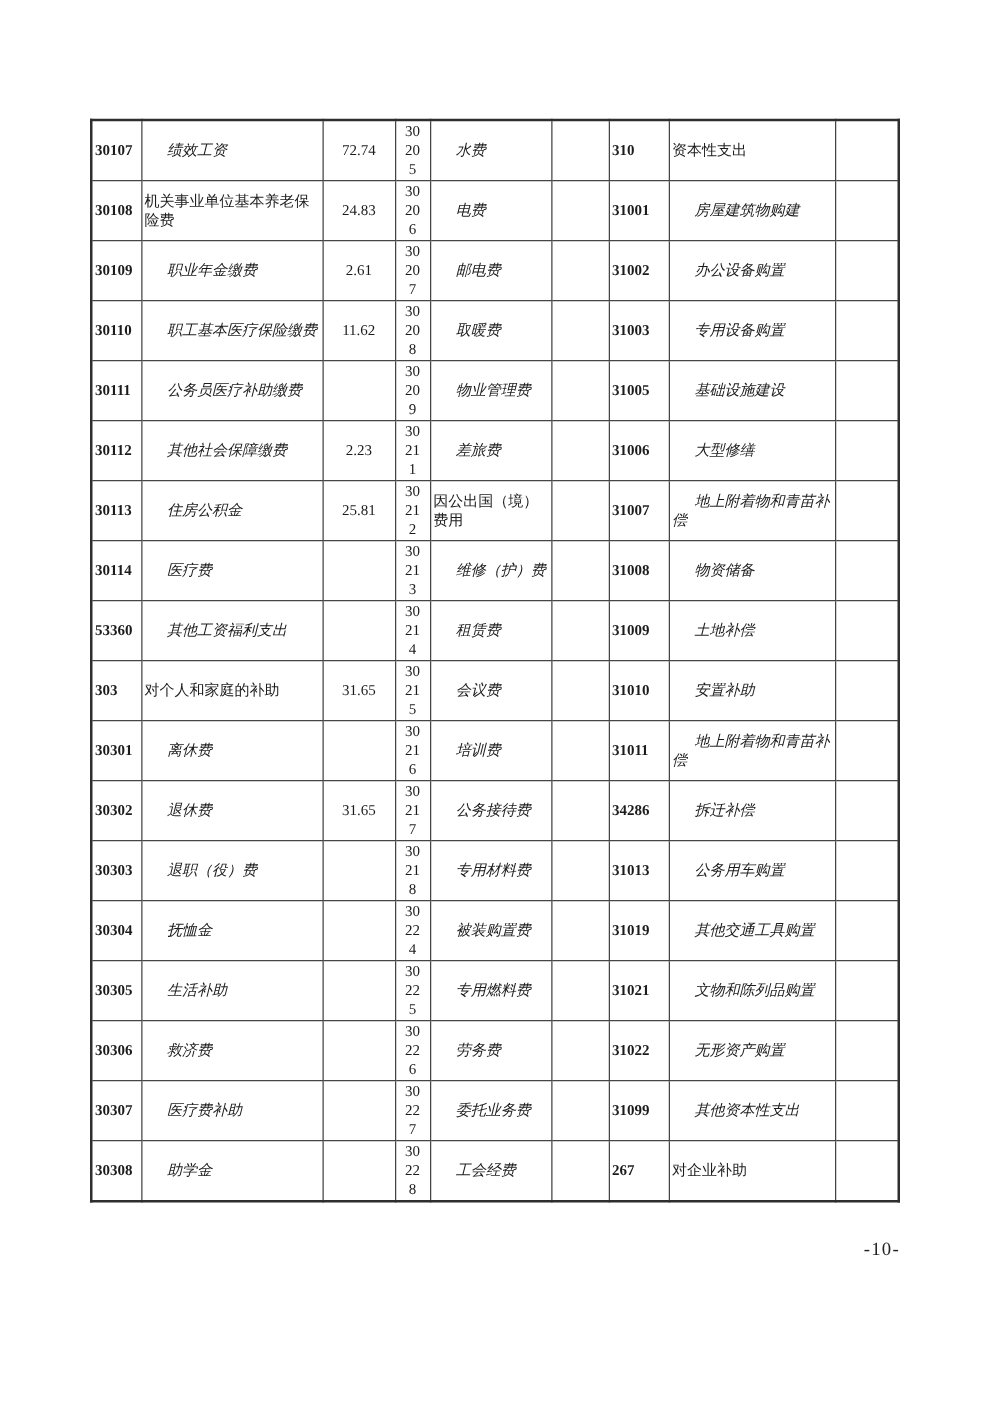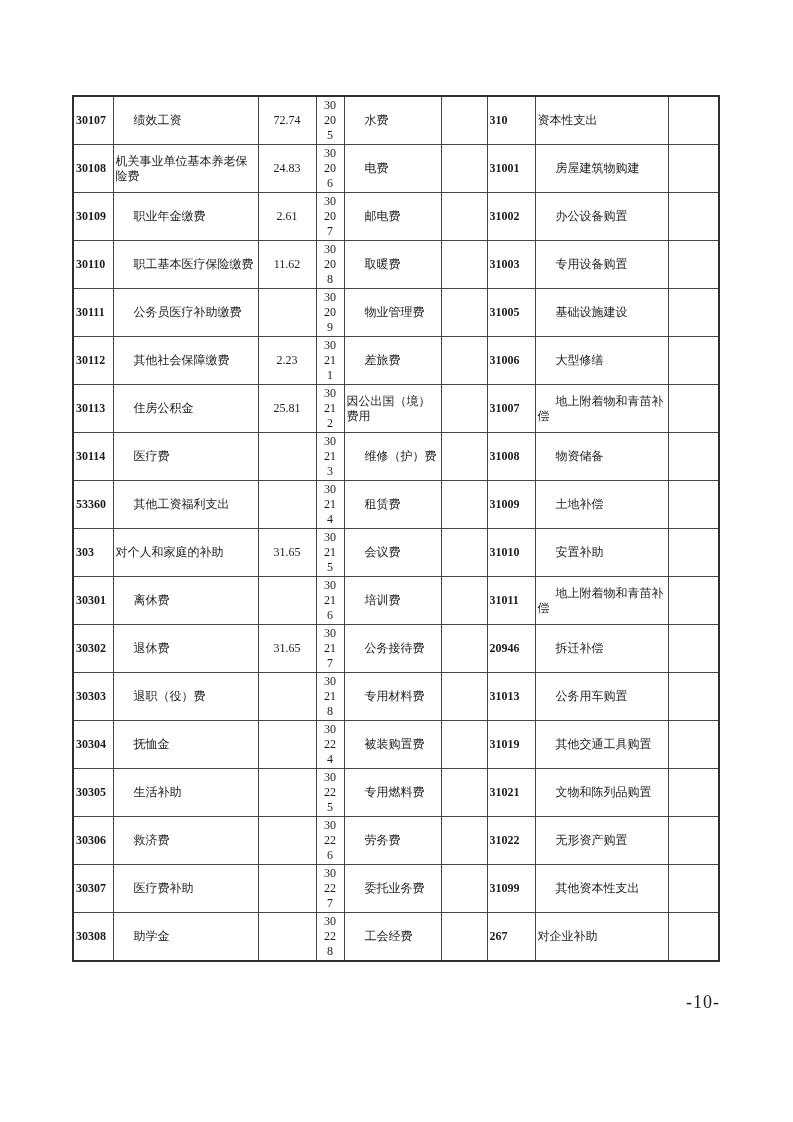--- a/index.html
+++ b/index.html
@@ -25,33 +25,33 @@
     vertical-align:middle;
     padding:1px 2px;
     overflow:hidden;
     word-break:break-word;
   }
   tr.row{height:47px;}
   tr.row.short{height:37px;}
   .c-code{text-align:left;padding:1px 1px;font-weight:bold;}
   .c-amt{text-align:center;}
   .c-name{text-align:left;padding:1px 2px 1px 3px;}
-  .c-name.ind{text-indent:1.5em;}
+  .c-name.ind{text-indent:1.5em;font-style:italic;}
   .c-wrap{
     text-align:center;
     padding:1px 2px 1px 4px;
     white-space:pre-line;
     line-height:15px;
   }
   .c-sp{padding:0;}
   td.c-div{border-left:2px solid #2e2e2e;}
   .pageno{
     position:absolute;
     top:992px;right:73px;
-    font-size:18px;
+    font-size:15px;
     letter-spacing:1px;
     color:#222222;
     font-family:"Liberation Serif","DejaVu Serif",serif;
   }
 </style>
 </head>
 <body>
 
 <div class="page">
 
@@ -213,21 +213,21 @@
         </tr>
         <tr class="row">
           <td class="c-code">30302</td>
           <td class="c-name ind">退休费</td>
           <td class="c-amt">31.65</td>
           <td class="c-wrap">30
 21
 7</td>
           <td class="c-name ind">公务接待费</td>
           <td class="c-sp"></td>
-          <td class="c-code c-div">20946</td>
+          <td class="c-code c-div">34286</td>
           <td class="c-name ind">拆迁补偿</td>
           <td class="c-sp"></td>
         </tr>
         <tr class="row">
           <td class="c-code">30303</td>
           <td class="c-name ind">退职（役）费</td>
           <td class="c-amt"></td>
           <td class="c-wrap">30
 21
 8</td>

